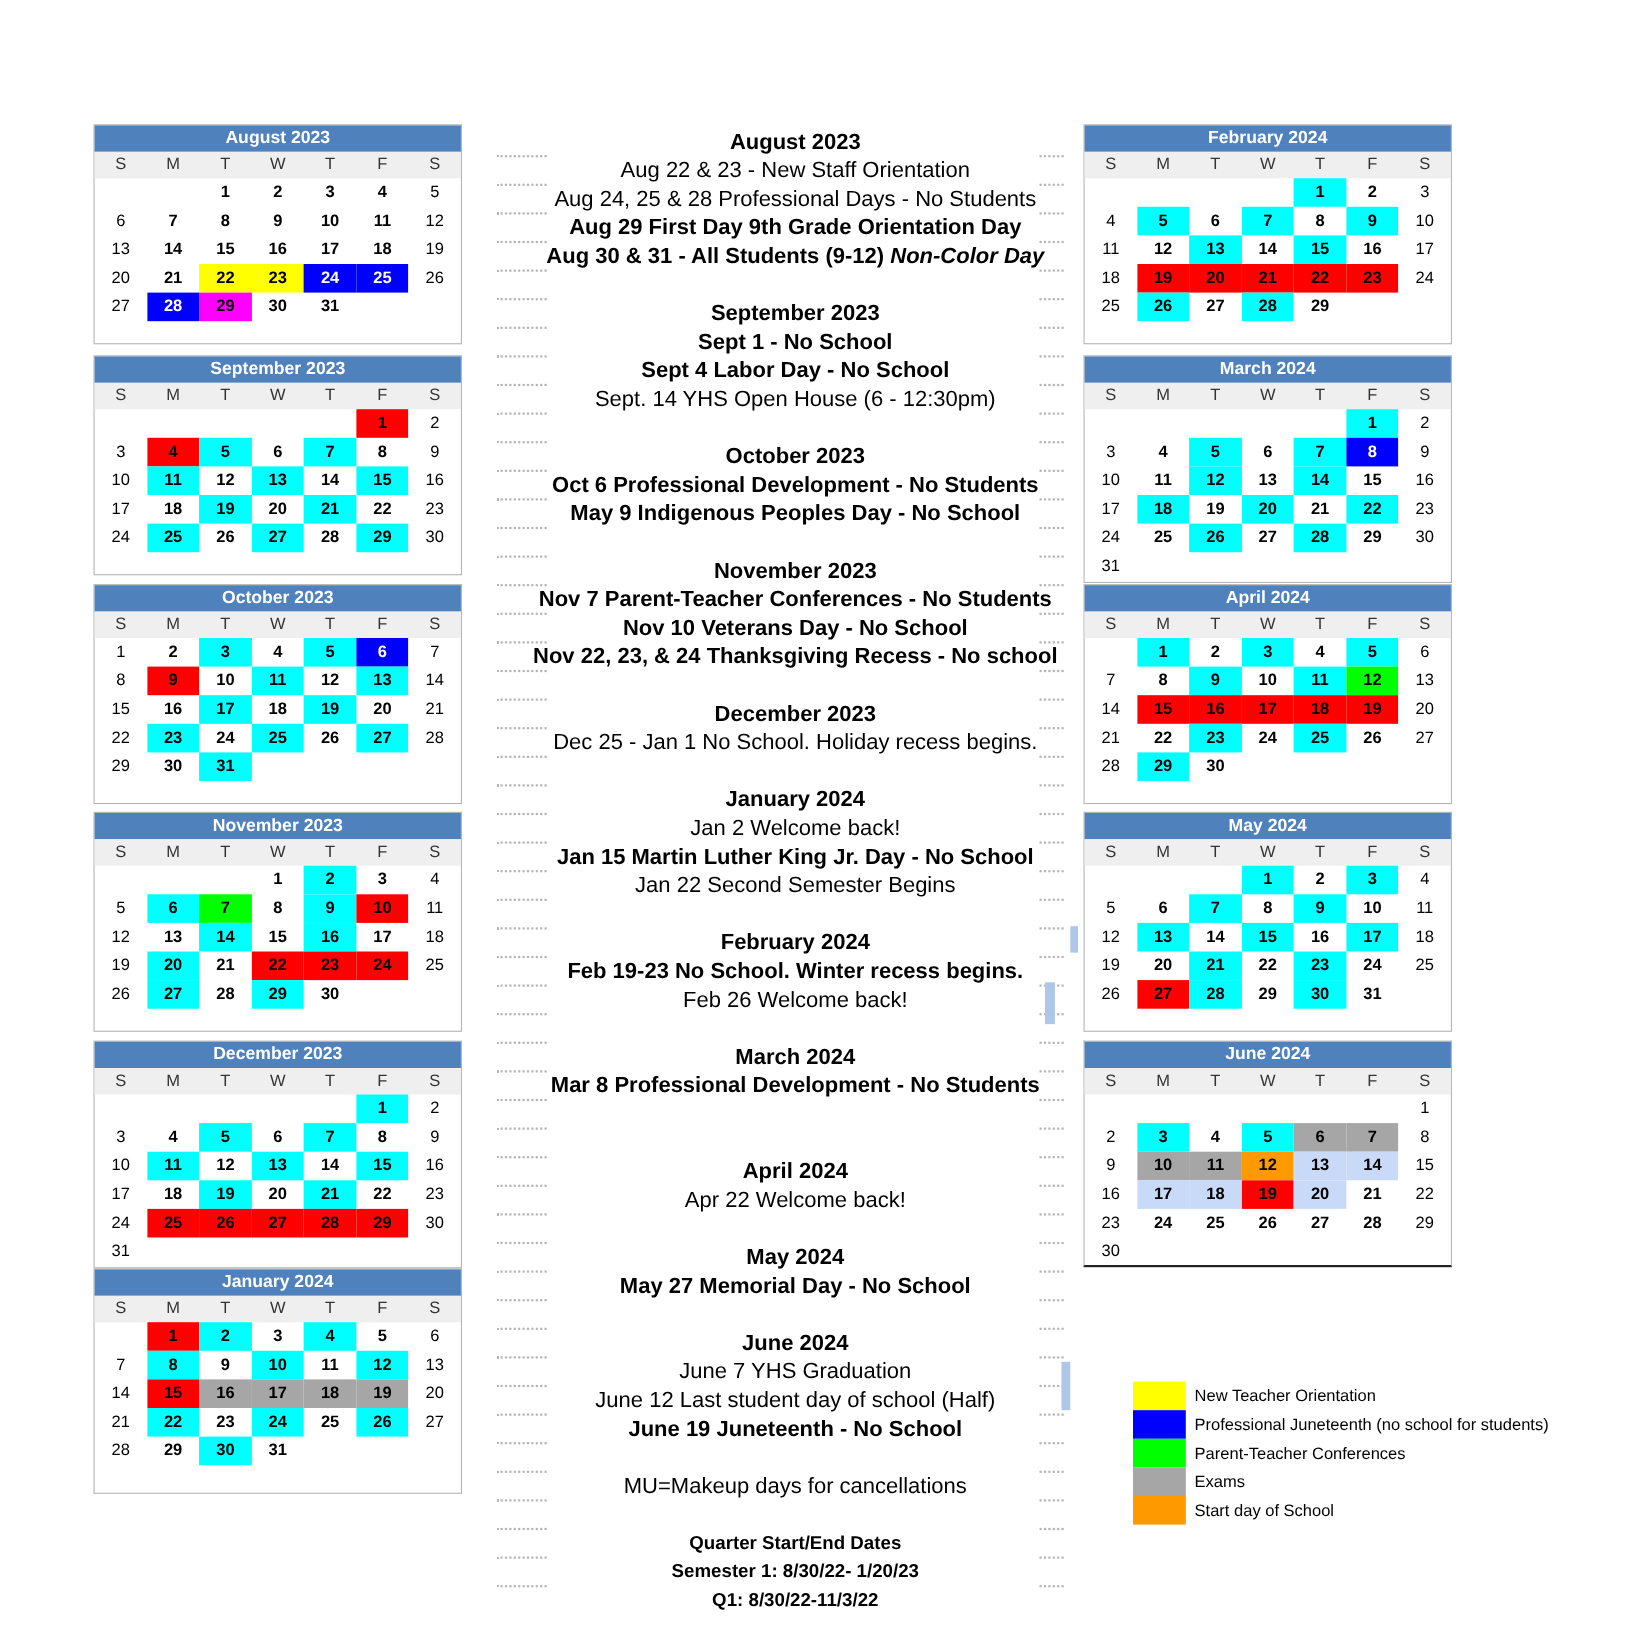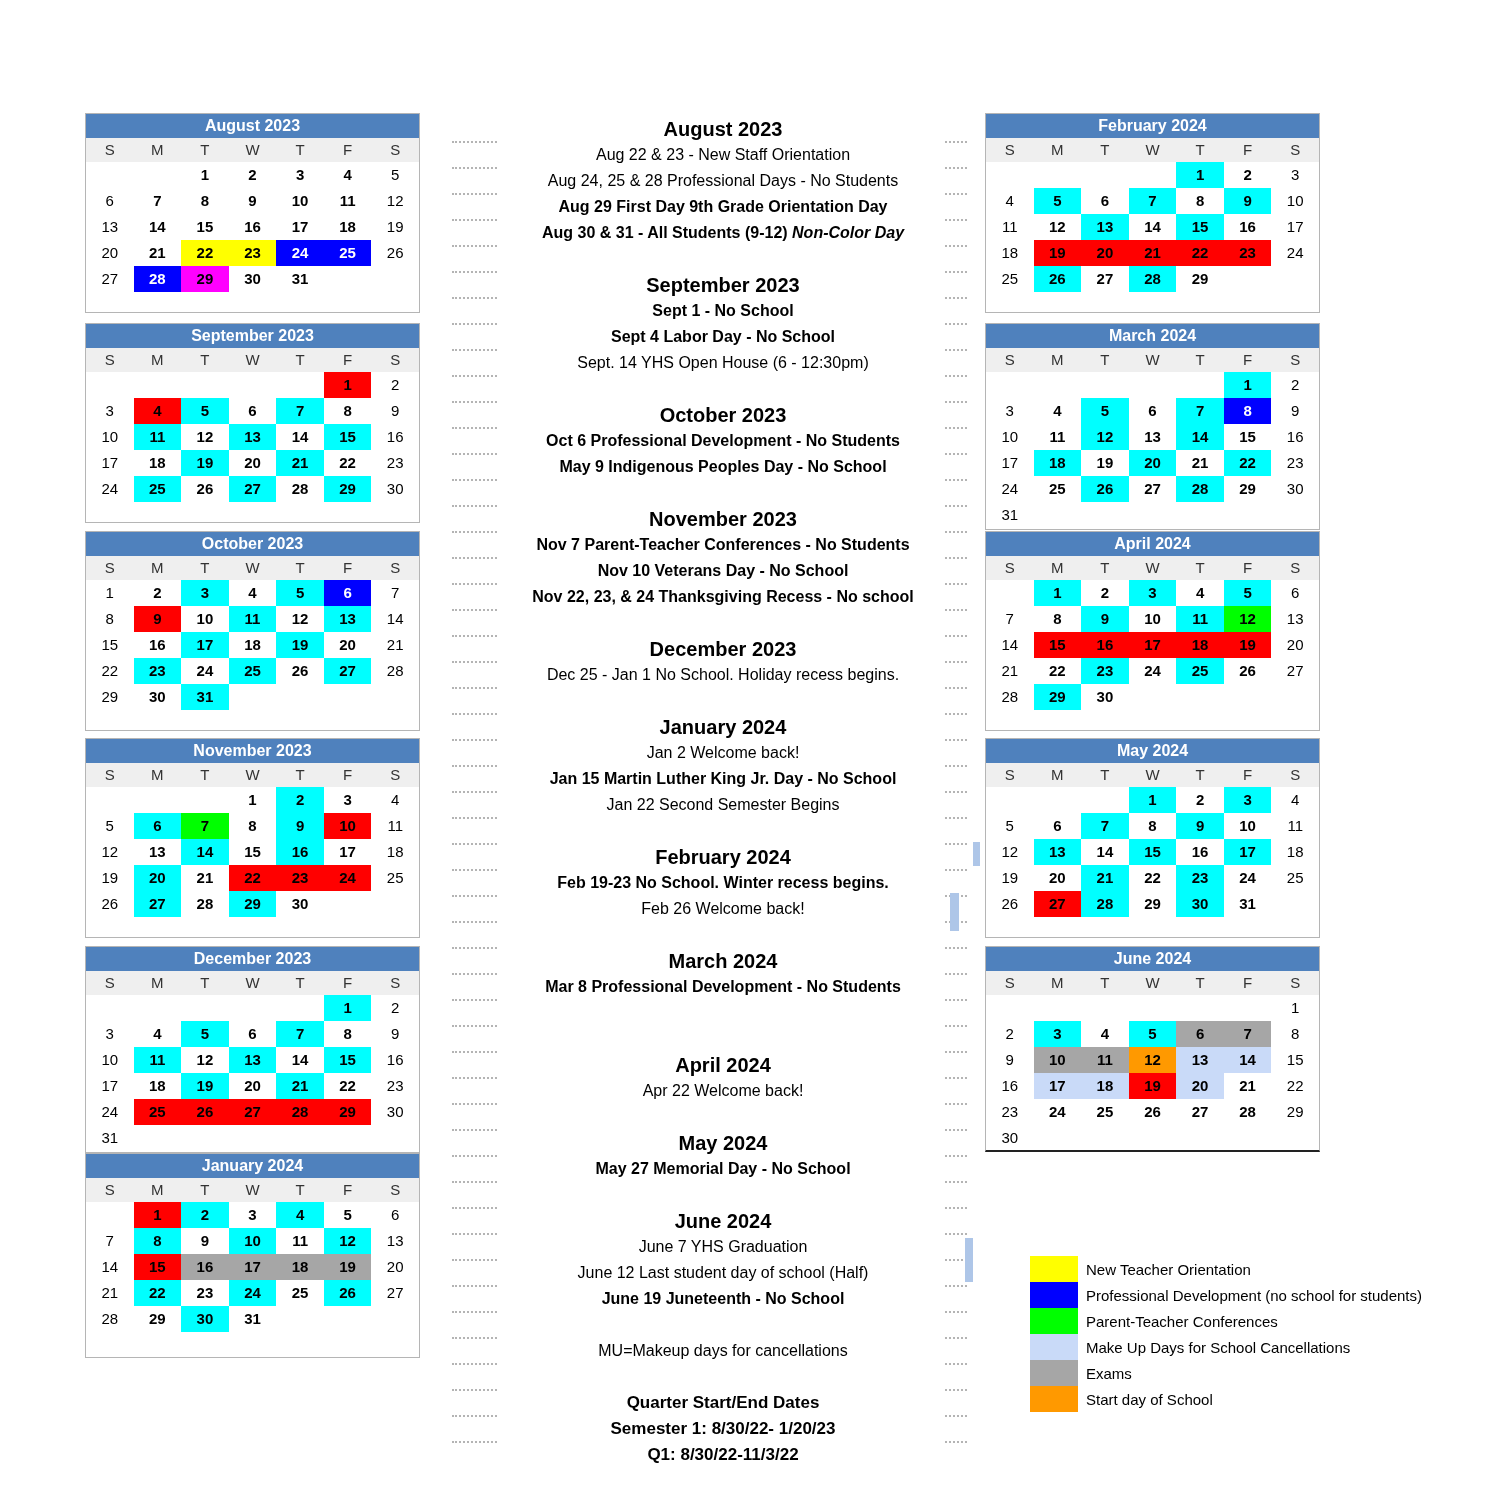--- a/index.html
+++ b/index.html
@@ -7,21 +7,21 @@
         font-family:"Liberation Sans",sans-serif;color:#000;}
   .month{position:absolute;width:335px;background:#fff;border:1px solid #b5b5b5;box-sizing:border-box;}
   .mtitle{height:24px;background:#4f81bd;color:#fff;font-weight:bold;font-size:16px;
           text-align:center;line-height:24px;}
   .dhead{display:grid;grid-template-columns:repeat(7,1fr);height:24px;background:#efefef;}
   .dhead span{text-align:center;line-height:24px;font-size:15px;color:#333;}
   .wk{display:grid;grid-template-columns:repeat(7,1fr);height:26px;}
   .dc{text-align:center;line-height:26px;font-size:15px;}
   .dc.wd{font-weight:bold;}
   .notes{position:absolute;left:455px;top:116px;width:536px;text-align:center;}
-  .nrow{height:26px;line-height:26px;font-size:16px;white-space:nowrap;}
+  .nrow{height:26px;line-height:26px;font-size:20px;white-space:nowrap;}
   .nrow.h{font-size:20px;font-weight:bold;}
   .nrow.b{font-weight:bold;}
   .nrow.q{font-size:17px;font-weight:bold;}
   .em{font-style:italic;}
   .legend{position:absolute;left:1030px;top:1256px;}
   .lrow{display:flex;height:26px;align-items:center;}
   .lsw{width:48px;height:26px;flex:none;}
   .llab{padding-left:8px;font-size:15px;white-space:nowrap;}
   .tick{position:absolute;height:0;border-top:2px dotted #b4b4b4;}
   .bluebar{position:absolute;background:#aec6e8;}
@@ -742,29 +742,25 @@
       <div class="nrow q">Semester 1: 8/30/22- 1/20/23</div>
       <div class="nrow q">Q1: 8/30/22-11/3/22</div>
     </div>
   <div id="legend" class="legend">
       <div class="lrow">
         <div class="lsw" style="background: rgb(255, 255, 0);"></div>
         <div class="llab">New Teacher Orientation</div>
       </div>
       <div class="lrow">
         <div class="lsw" style="background: rgb(0, 0, 255);"></div>
-        <div class="llab">Professional Development (no school for students)</div>
+        <div class="llab">Professional Juneteenth (no school for students)</div>
       </div>
       <div class="lrow">
         <div class="lsw" style="background: rgb(0, 255, 0);"></div>
         <div class="llab">Parent-Teacher Conferences</div>
-      </div>
-      <div class="lrow">
-        <div class="lsw" style="background: rgb(201, 218, 248);"></div>
-        <div class="llab">Make Up Days for School Cancellations</div>
       </div>
       <div class="lrow">
         <div class="lsw" style="background: rgb(166, 166, 166);"></div>
         <div class="llab">Exams</div>
       </div>
       <div class="lrow">
         <div class="lsw" style="background: rgb(255, 153, 0);"></div>
         <div class="llab">Start day of School</div>
       </div>
     </div>

